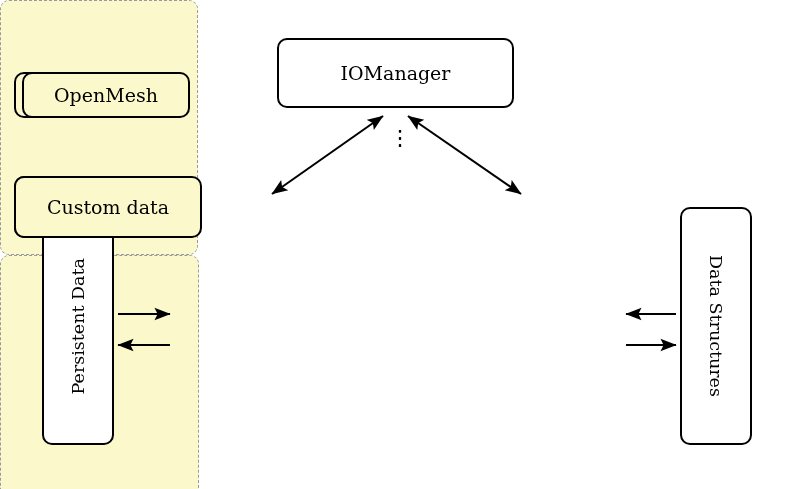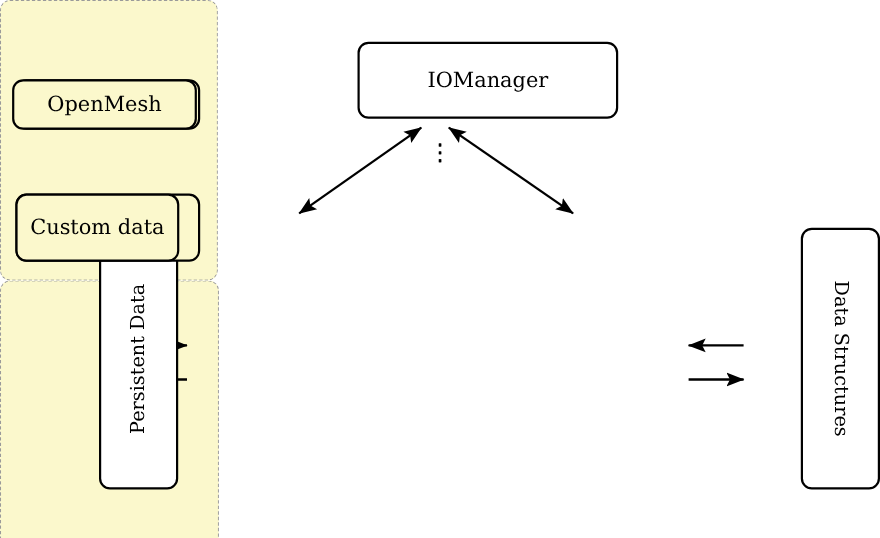--- a/index.html
+++ b/index.html
@@ -26,21 +26,20 @@
     justify-content: center;
     text-align: center;
     line-height: 1.18;
   }
 
   
   .hard-box {
     background: #ffffff;
     border: 2.2px solid #000000;
     border-radius: 10px;
-    margin-left: 48px;
   }
 
   
   .group-box {
     background: #fbf8cc;
     border: 1.6px dashed #9a9a9a;
     border-radius: 9px;
     display: block;
   }
 
@@ -156,24 +155,24 @@
 
     <div class="node inner-box t18" style="left:14px; top:176px; width:168px; height:62px; flex-direction:column;">
       <span>Custom</span>
       <span>file format</span>
     </div>
   </div>
 
   <div class="group-box" style="left:430px; top:200px; width:197px; height:253px;">
 
 
-    <div class="node inner-box t18" style="left:11px; top:72px; width:168px; height:46px;">
+    <div class="node inner-box t18" style="left:22px; top:72px; width:168px; height:46px;">
       <span>OpenMesh</span>
     </div>
 
     <div class="dots" style="top:128px;">⋮</div>
 
-    <div class="node inner-box t18" style="left:14px; top:176px; width:149px; height:62px; flex-direction:column;">
+    <div class="node inner-box t18" style="left:14px; top:176px; width:188px; height:62px; flex-direction:column;">
       <span>Custom data</span>
     </div>
   </div>
 
 </div>
 
 </body></html>

